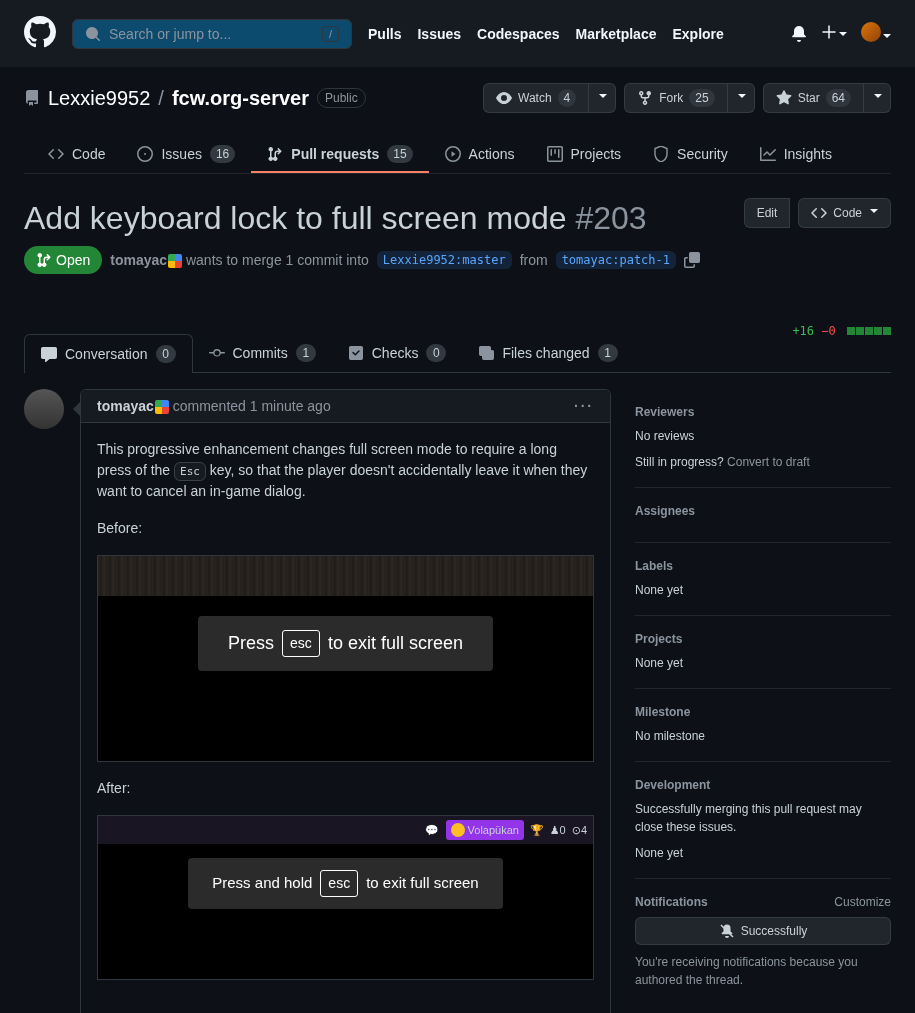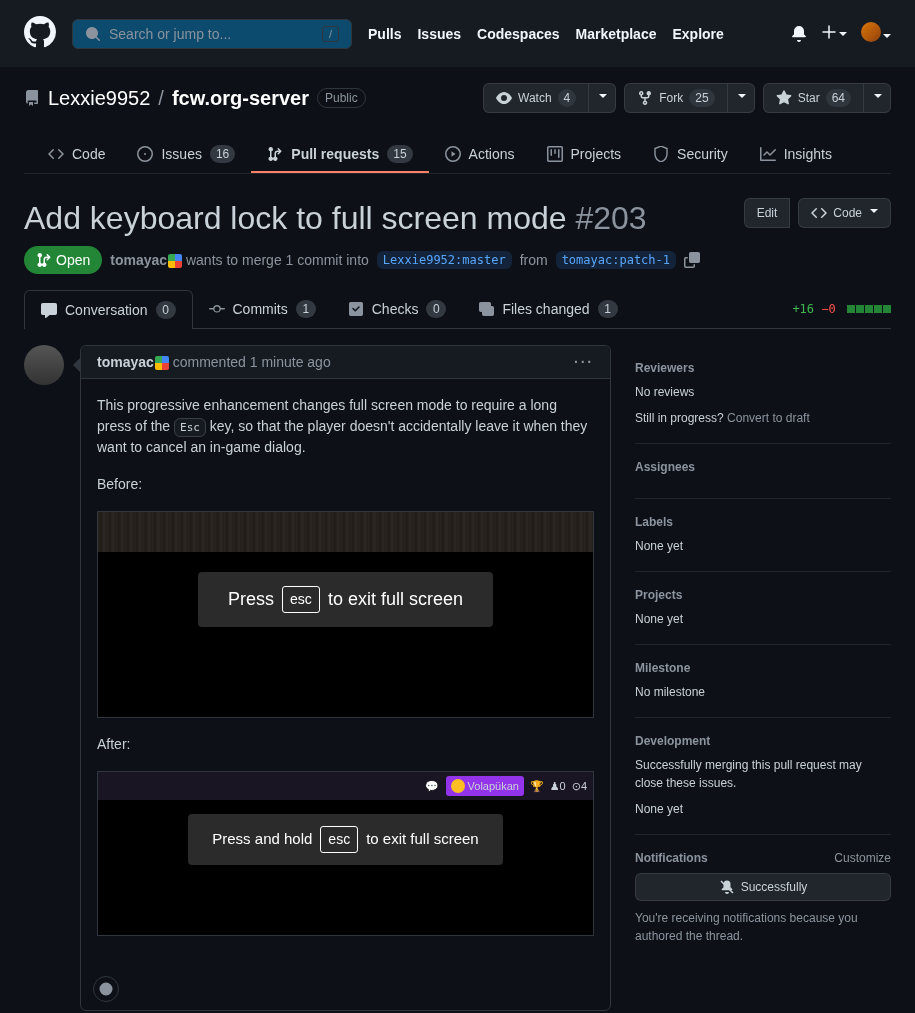--- a/index.html
+++ b/index.html
@@ -54,21 +54,21 @@
 .pr-meta { display: flex; align-items: center; gap: 8px; flex-wrap: wrap; margin-bottom: 16px; }
 .state-badge { background: #238636; color: #fff; padding: 6px 12px; border-radius: 2em; font-weight: 500; display: inline-flex; align-items: center; gap: 4px; }
 .branch-label { background: rgba(56,139,253,0.15); color: #58a6ff; padding: 2px 6px; border-radius: 6px; font-family: ui-monospace, monospace; font-size: 12px; }
 .meta-text { color: #8b949e; }
 .meta-text .user { color: #8b949e; font-weight: 600; }
 .glogo { display: inline-block; width: 14px; height: 14px; vertical-align: text-bottom; margin-left: 1px; border-radius: 2px; background: conic-gradient(#4285f4 0 25%, #ea4335 0 50%, #fbbc05 0 75%, #34a853 0 100%); }
 
 
 .sub-tabs-wrap { display: flex; justify-content: space-between; align-items: center; border-bottom: 1px solid #30363d; margin-bottom: 16px;}
 .sub-tabs { display: flex; }
-.sub-tab { padding: 10px 16px; display: flex; align-items: center; gap: 8px; color: #c9d1d9; cursor: pointer; }
+.sub-tab { padding: 10px 16px; display: flex; align-items: center; gap: 8px; color: #c9d1d9; cursor: pointer; margin-top: 44px; }
 .sub-tab.active { background: #0d1117; border: 1px solid #30363d; border-bottom: none; border-radius: 6px 6px 0 0; margin-bottom: -1px; }
 .diffstat { font-family: ui-monospace, monospace; font-size: 12px; }
 .add { color: #3fb950; }
 .del { color: #f85149; }
 .diff-blocks { display: inline-flex; gap: 1px; margin-left: 4px; }
 .diff-block { width: 8px; height: 8px; background: #238636; }
 
 
 .layout { display: flex; gap: 24px; }
 .main-col { flex: 1; min-width: 0; }

